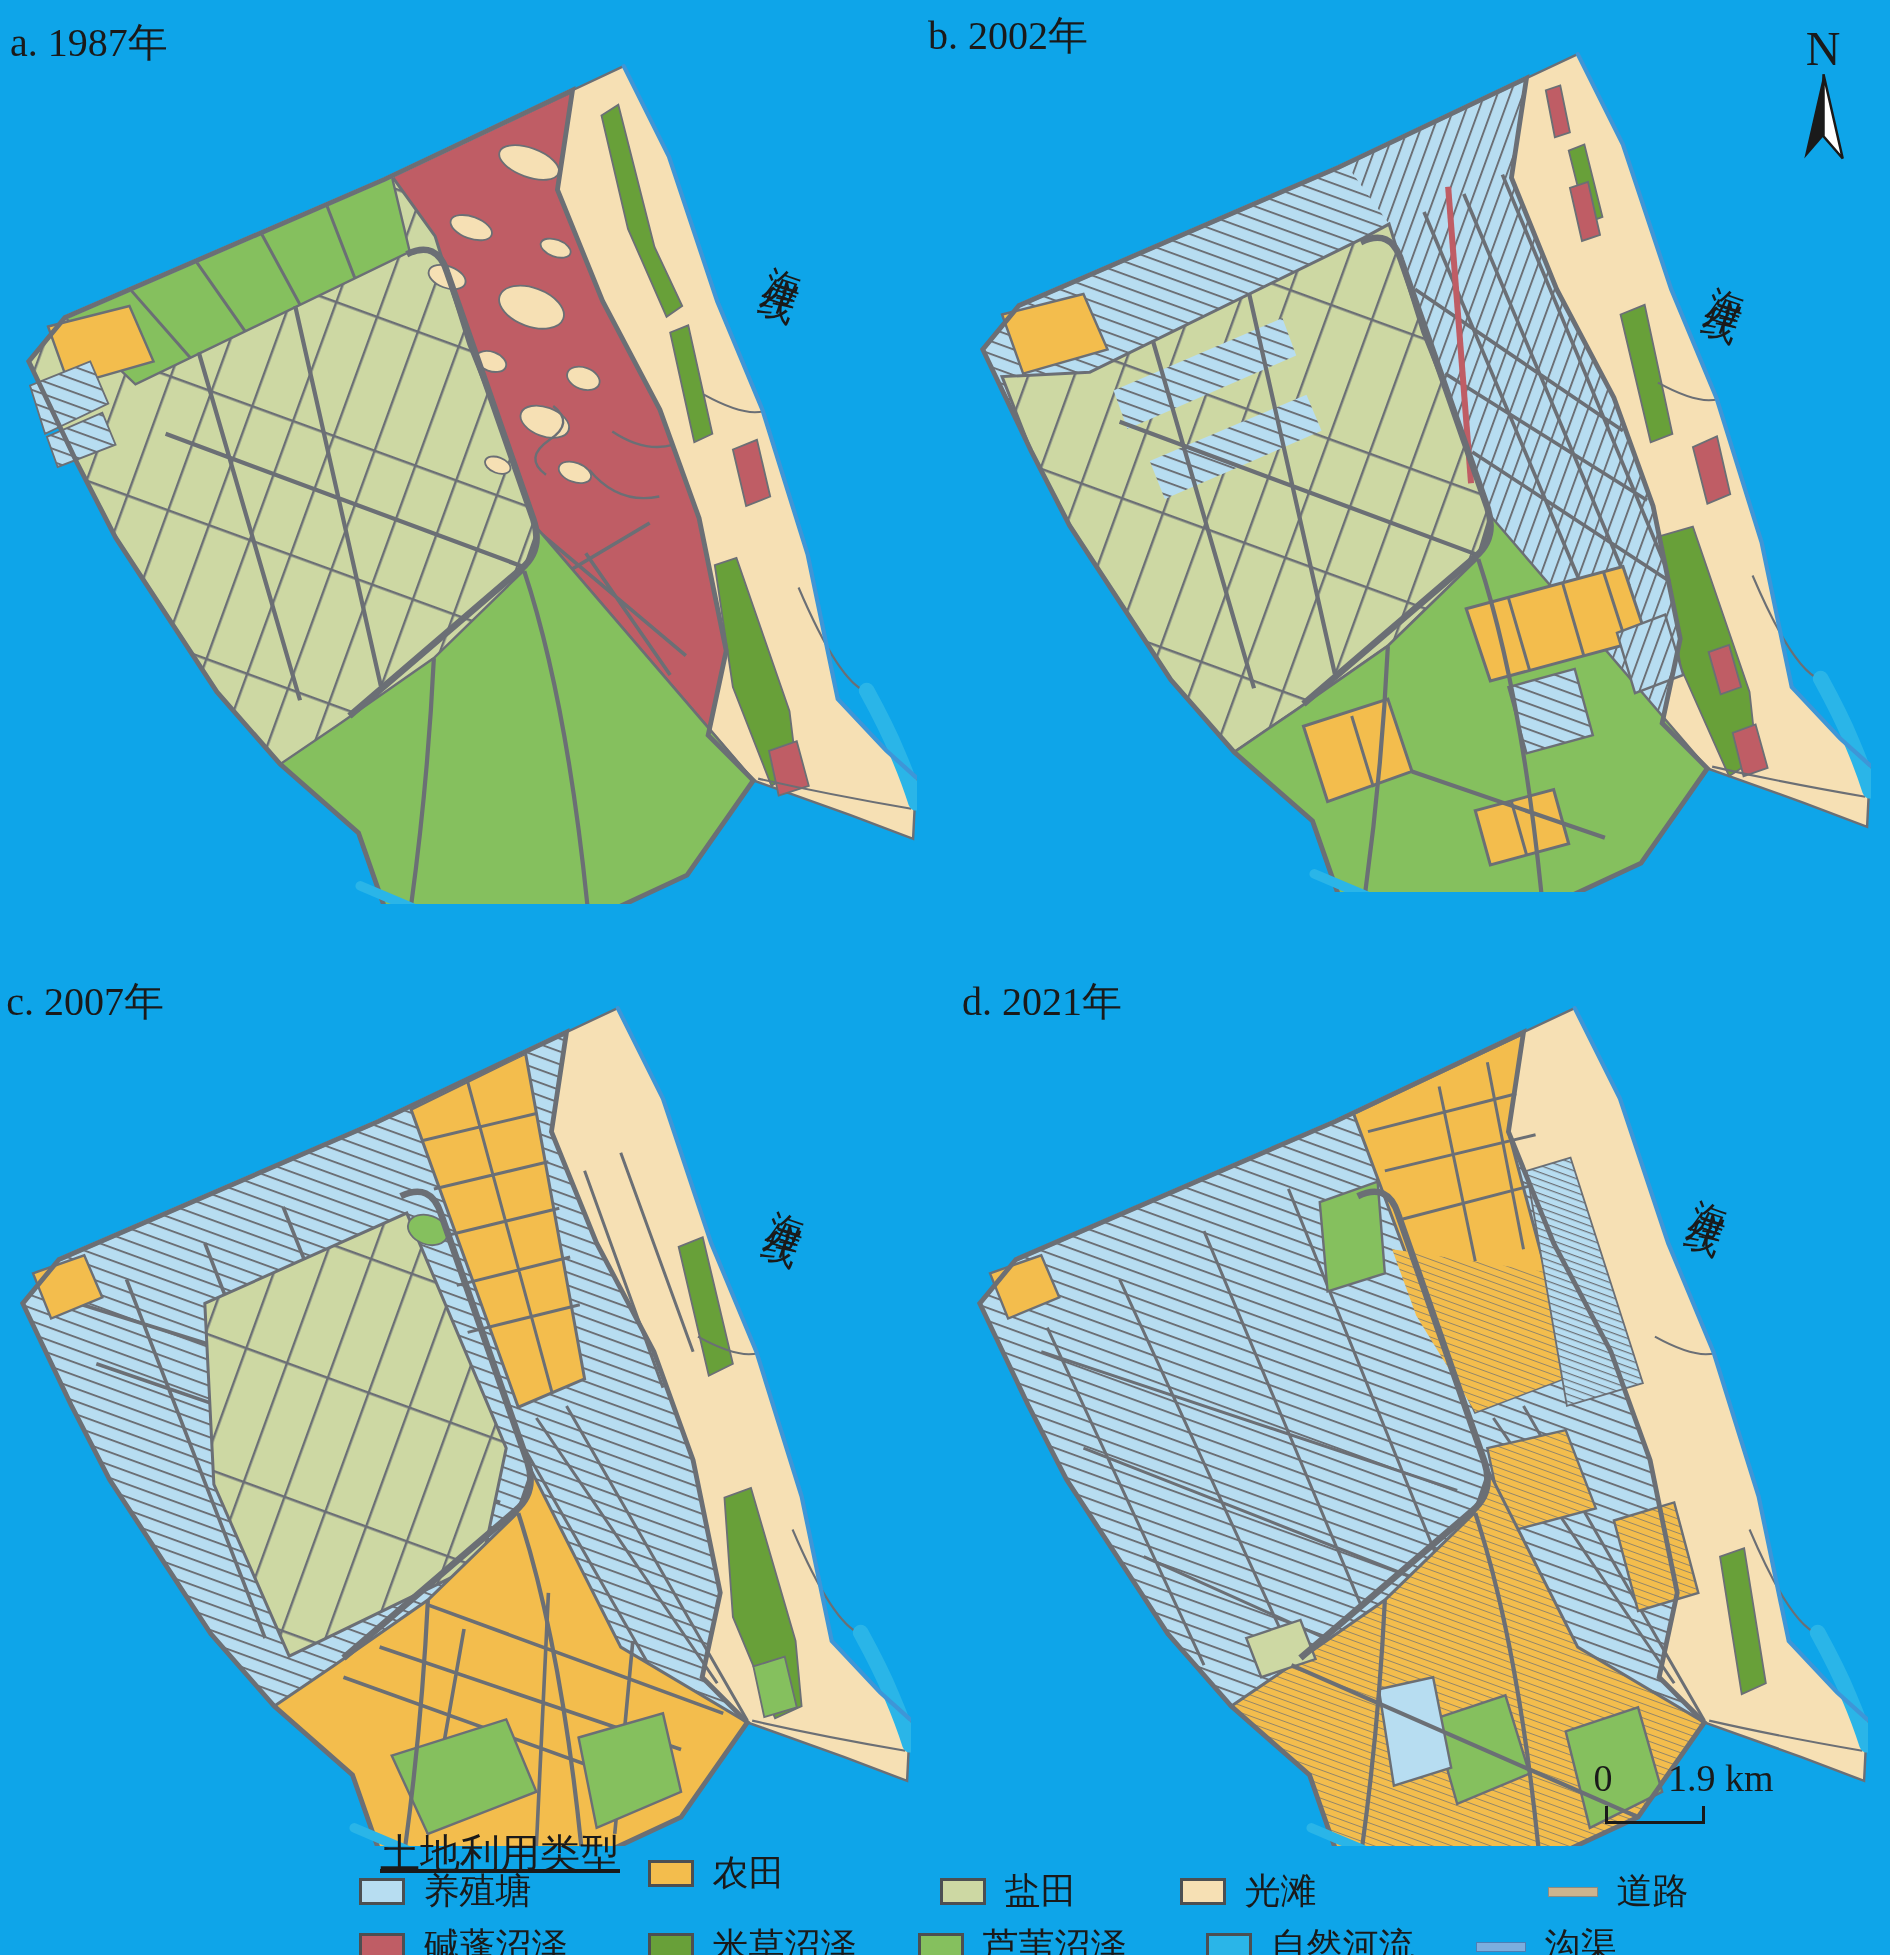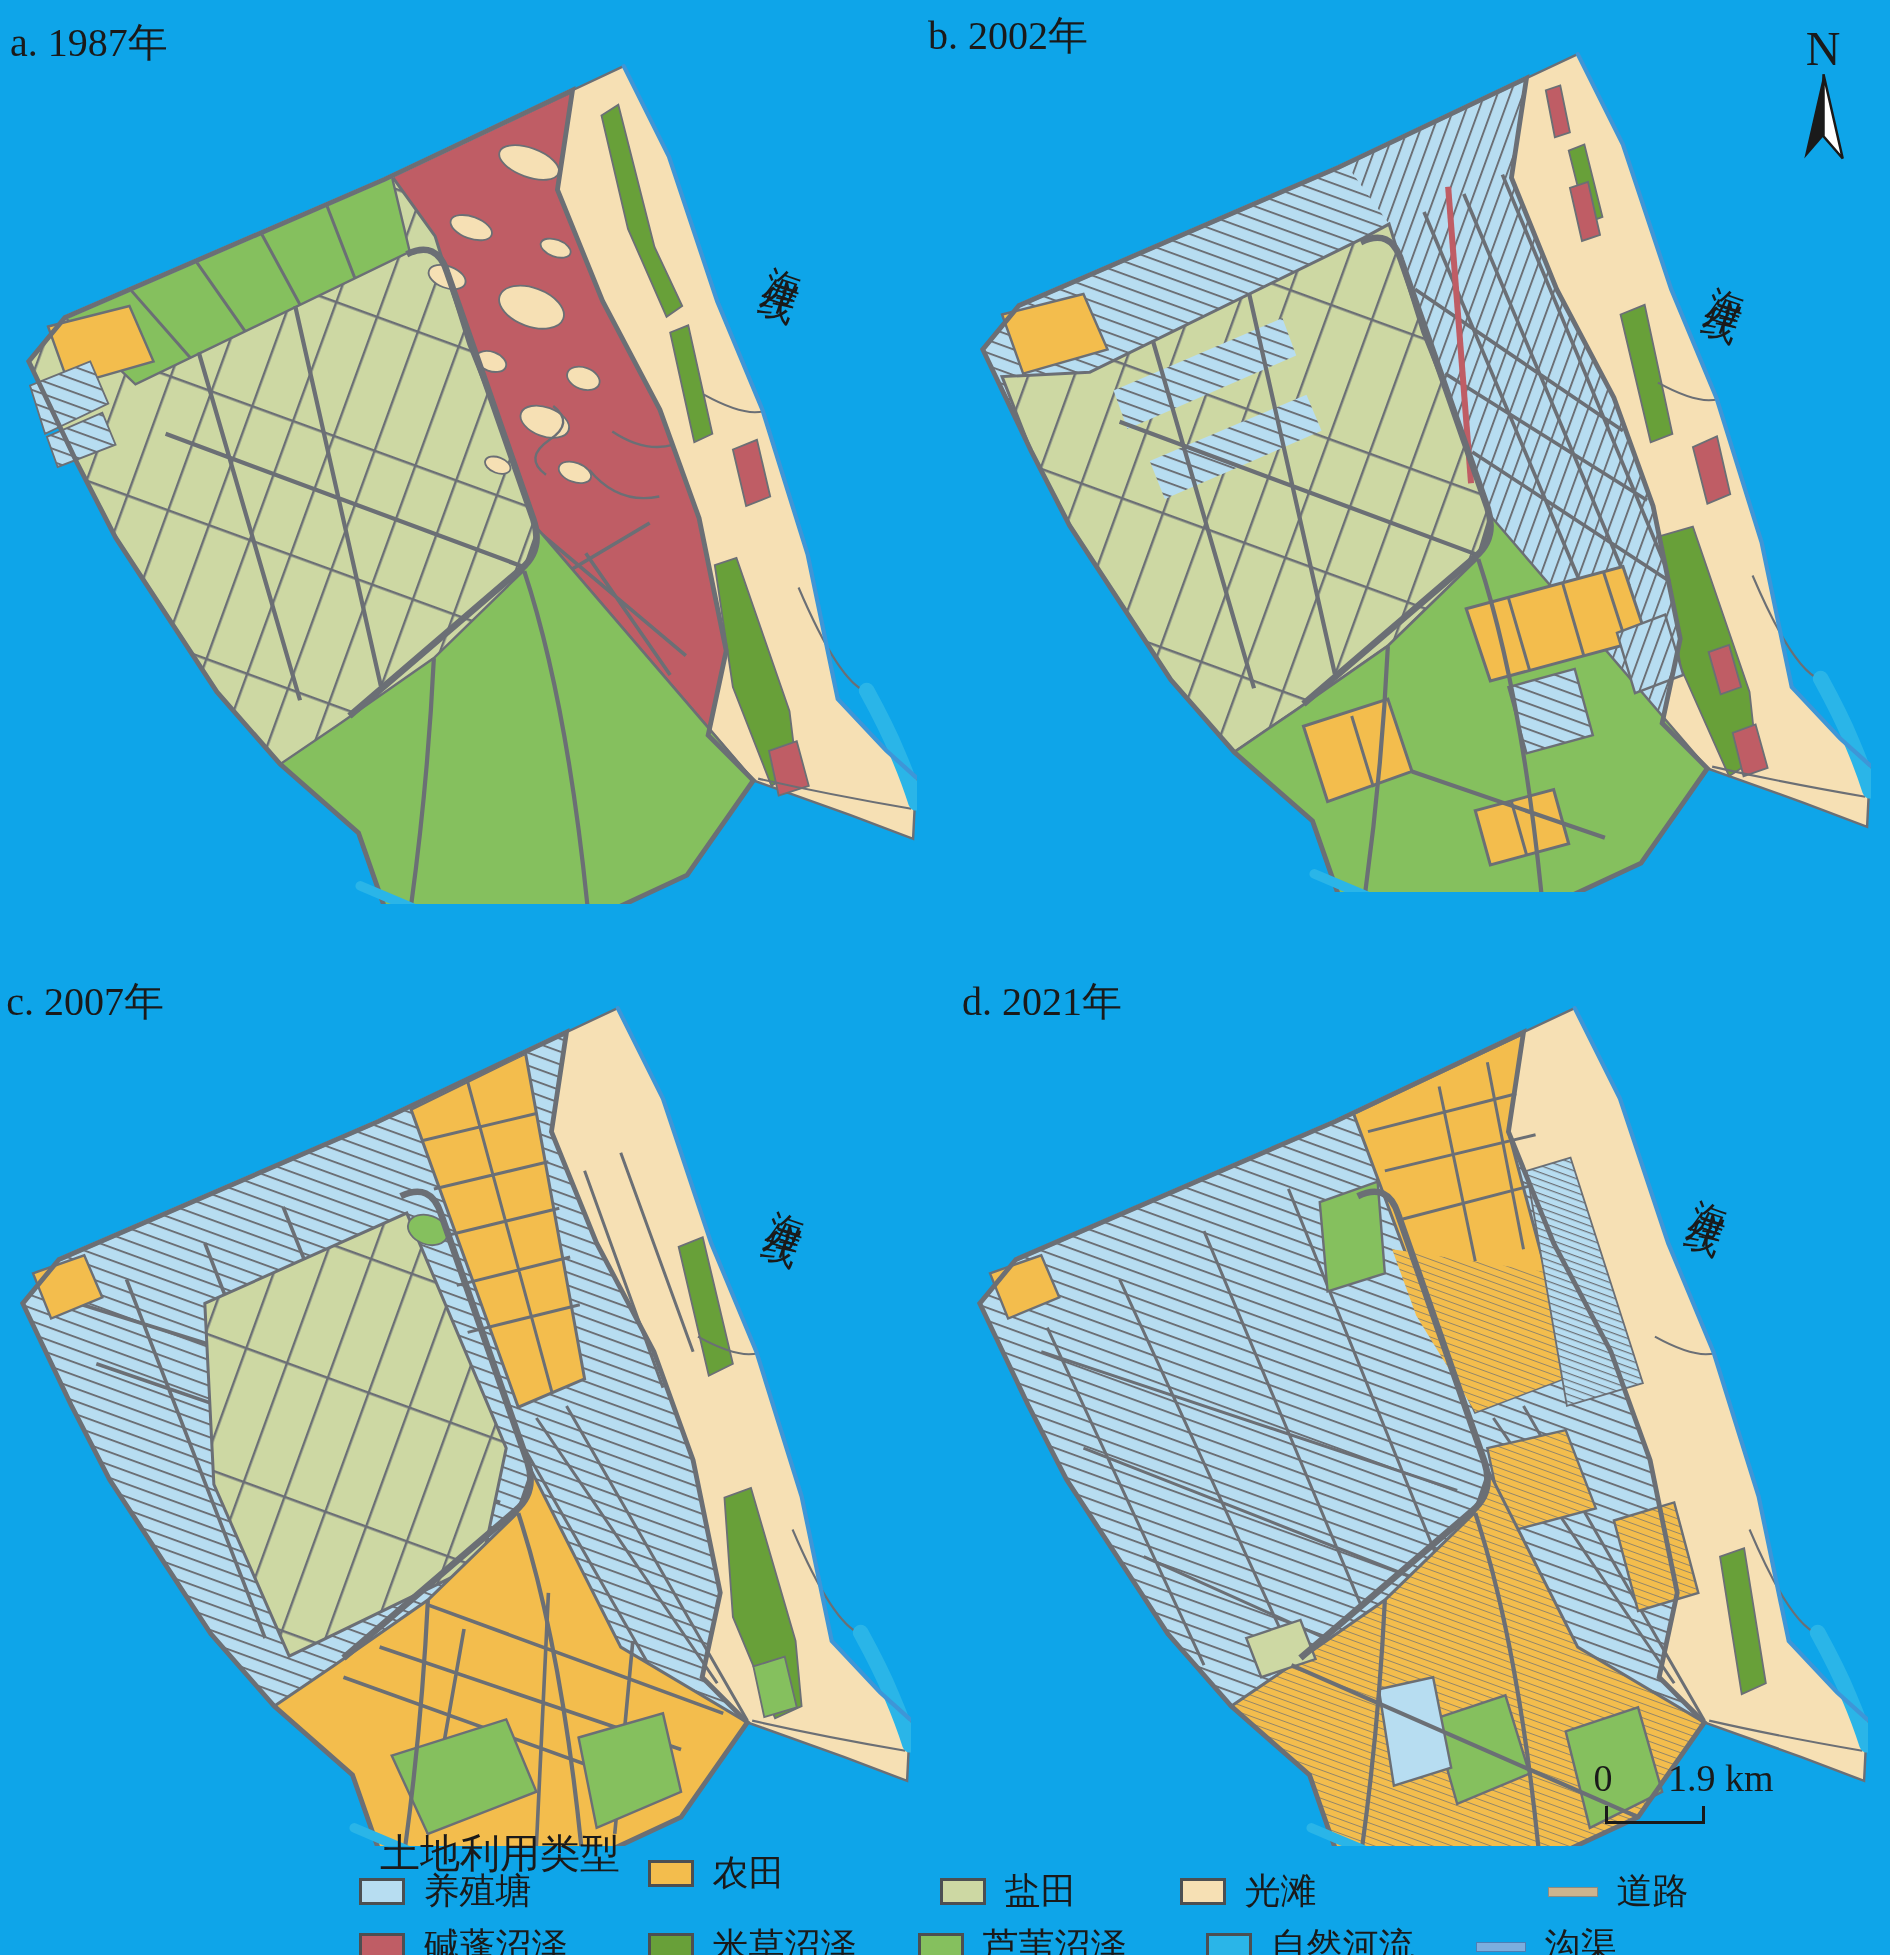--- a/index.html
+++ b/index.html
@@ -13,21 +13,21 @@
   .compass{position:absolute;left:1789px;top:25px;width:68px;text-align:center;}
   .compass .n{font-size:48px;line-height:1;display:block;}
   
   .scalebar{position:absolute;left:1586px;top:1756px;width:248px;}
   .scalebar .nums{position:relative;height:45px;font-size:38px;}
   .scalebar .z{position:absolute;left:7.4px;top:0;}
   .scalebar .m{position:absolute;left:82px;top:0;}
   .scalebar .bracket{margin-left:18.6px;margin-top:5px;width:94px;height:15px;
         border-left:3.7px solid #1a1a1a;border-right:3.7px solid #1a1a1a;border-bottom:3.7px solid #1a1a1a;}
   
-  .legend-title{position:absolute;left:380px;top:1826px;font-size:40px;}
+  .legend-title{position:absolute;left:380px;top:1826px;font-size:40px;text-decoration:underline;}
   .lg-item{position:absolute;display:flex;align-items:center;}
   .sw{width:46px;height:27px;border:3.1px solid #4c4f52;box-sizing:border-box;flex:none;}
   .lsw{width:50px;height:10px;box-sizing:border-box;flex:none;margin-top:1.2px;}
   .lsw.road{background:var(--c-road);border:1.9px solid #8b8b83;}
   .lsw.ditch{background:var(--c-ditch);border:1.9px solid #4d7fb5;}
   .sw-pond{background:var(--c-pond);} .sw-farmland{background:var(--c-farmland);}
   .sw-saltpan{background:var(--c-saltpan);} .sw-flat{background:var(--c-flat);}
   .sw-suaeda{background:var(--c-suaeda);} .sw-spartina{background:var(--c-spartina);}
   .sw-reed{background:var(--c-reed);} .sw-river{background:var(--c-river);}
   .lg-label{font-size:36px;margin-left:18.6px;white-space:nowrap;text-align:right;}

